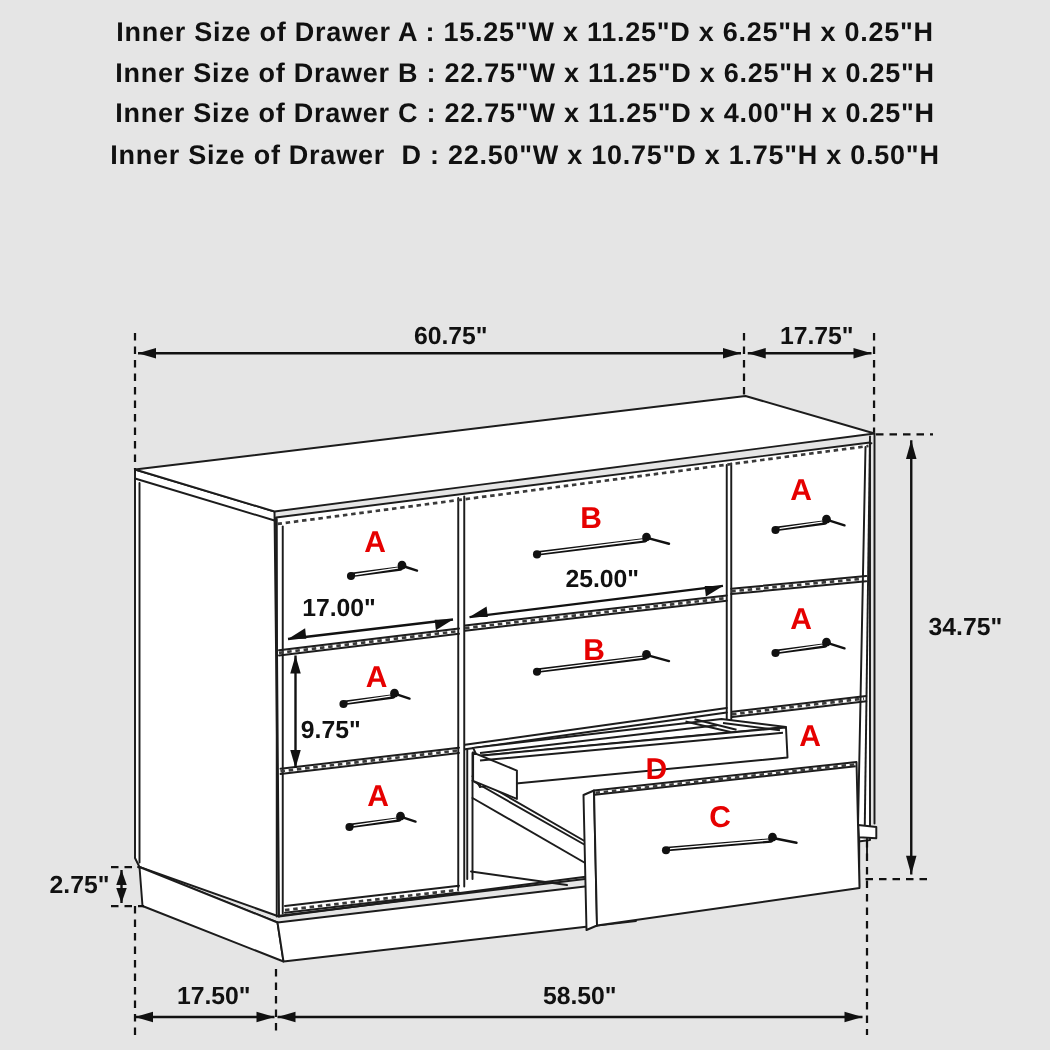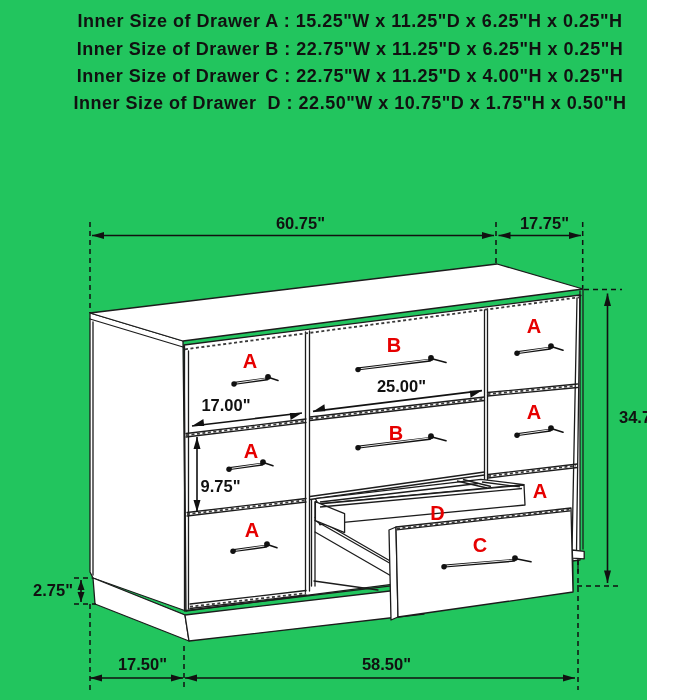--- a/index.html
+++ b/index.html
@@ -1,16 +1,16 @@
 <!DOCTYPE html>
 <html><head>
 <meta charset="utf-8">
 <style>
   html,body{margin:0;padding:0;background:#ffffff;}
-  #page{position:relative;width:647px;height:700px;background:#22c55e;overflow:hidden;
+  #page{position:relative;width:700px;height:700px;background:#e5e5e5;overflow:hidden;
         font-family:"Liberation Sans", sans-serif;}
   svg{position:absolute;left:0;top:0;}
   text{font-family:"Liberation Sans", sans-serif;}
   .spec{font-weight:bold;font-size:18px;letter-spacing:0.5px;fill:#111111;}
   .dim{font-weight:bold;font-size:16.5px;fill:#111111;}
   .lbl{font-weight:bold;font-size:20px;fill:#e60000;}
 </style>
 </head>
 <body>
 <div id="page">

